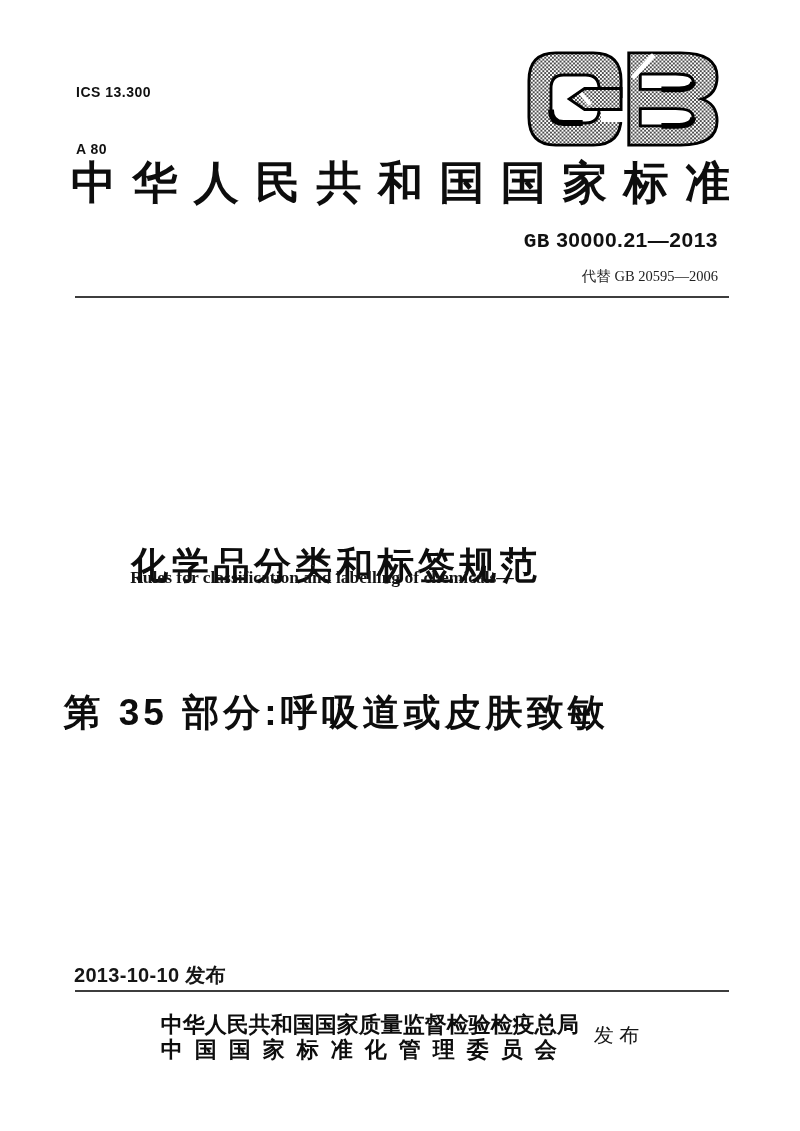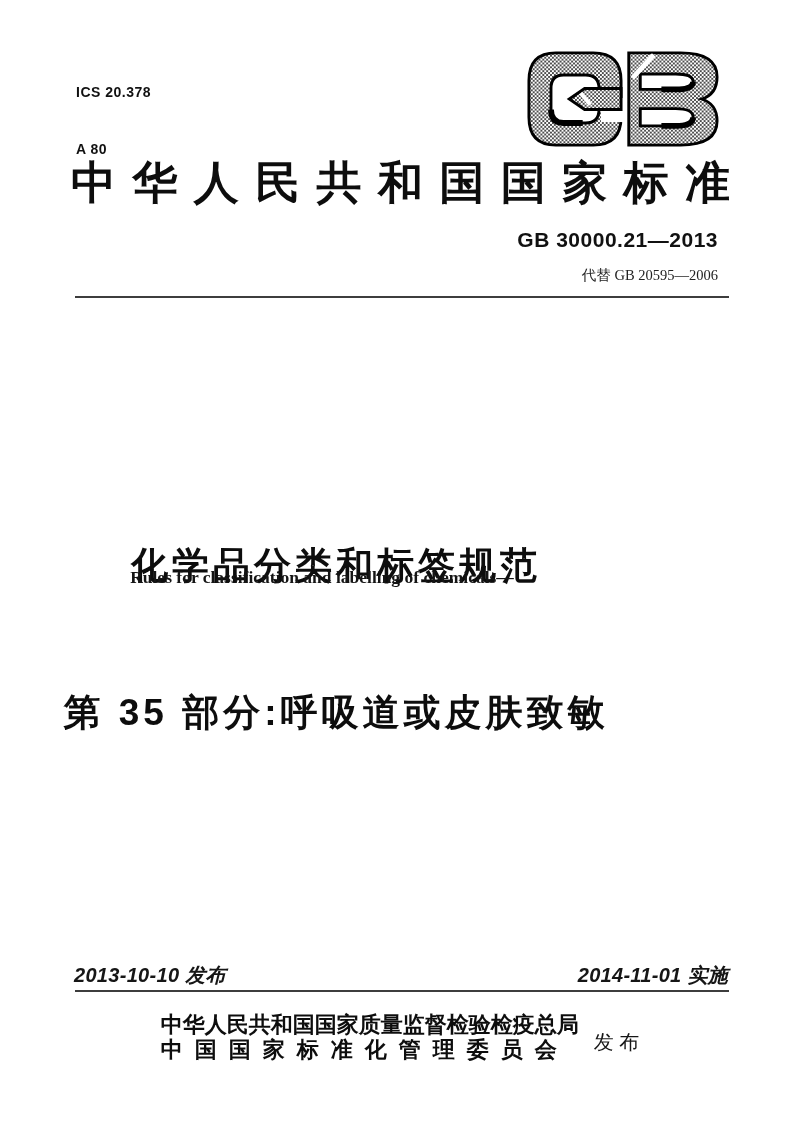--- a/index.html
+++ b/index.html
@@ -54,21 +54,21 @@
     position: absolute;
     right: 82px; top: 228px;
     text-align: right;
   }
   .std-code {
     font-size: 21px;
     font-weight: bold;
     letter-spacing: 0.5px;
     white-space: pre;
   }
-  .std-code .prefix { font-family: Liberation Sans, sans-serif; }
+  .std-code .prefix { font-family: Liberation Mono, monospace; }
   .std-code .num { font-family: "Liberation Sans", "DejaVu Sans", sans-serif; }
   .std-replaces {
     margin-top: 14px;
     font-family: "Liberation Serif", "DejaVu Serif", serif;
     font-size: 14.5px;
     color: #222;
     white-space: pre;
   }
 
   .rule { position: absolute; left: 75px; right: 71px; height: 2px; background: #3d3d3d; }
@@ -108,31 +108,29 @@
     position: absolute;
     left: 74px; right: 72px; top: 962px;
     display: flex;
     justify-content: space-between;
     font-family: "Liberation Sans", "DejaVu Sans", sans-serif;
     font-weight: bold;
     font-size: 20px;
     letter-spacing: 0.3px;
     color: #161616;
     white-space: pre;
-    font-style: italic;
   }
 
   
   .publisher {
     position: absolute;
     left: 0; top: 1012px;
     width: 800px;
     display: flex;
     justify-content: center;
-    align-items: center;
   }
   .pub-lines {
     width: 396px;
     font-family: "Liberation Serif", "DejaVu Serif", serif;
     font-weight: bold;
     font-size: 22px;
     line-height: 25px;
     color: #0d0d0d;
     white-space: nowrap;
   }
@@ -146,21 +144,21 @@
     color: #161616;
     white-space: pre;
   }
 </style>
 </head>
 <body>
 
 <div class="page">
 
   <div class="ics">
-    <div>ICS 20.378</div>
+    <div>ICS 13.300</div>
     <div>A 80</div>
   </div>
 
   <div class="logo">
     <svg viewBox="0 0 200 100" xmlns="http://www.w3.org/2000/svg" aria-hidden="true">
       <defs>
         <pattern id="ht" width="4" height="4" patternUnits="userSpaceOnUse">
           <rect width="4" height="4" fill="#ffffff"></rect>
           <circle cx="1" cy="1" r="0.95" fill="#000"></circle>
           <circle cx="3" cy="3" r="0.95" fill="#000"></circle>
@@ -213,21 +211,20 @@
     <div>化学品分类和标签规范</div>
     <div>第 35 部分:呼吸道或皮肤致敏</div>
   </div>
 
   <div class="title-en">
     <div>Rules for classification and labelling of chemicals—</div>
   </div>
 
   <div class="dates">
     <div>2013-10-10 发布</div>
-    <div>2014-11-01 实施</div>
   </div>
 
   <div class="rule rule-bottom"></div>
 
   <div class="publisher">
     <div class="pub-lines">
       <div class="pub-line1">中华人民共和国国家质量监督检验检疫总局</div>
       <div class="pub-line2">
           <span>中</span>
           <span>国</span>

